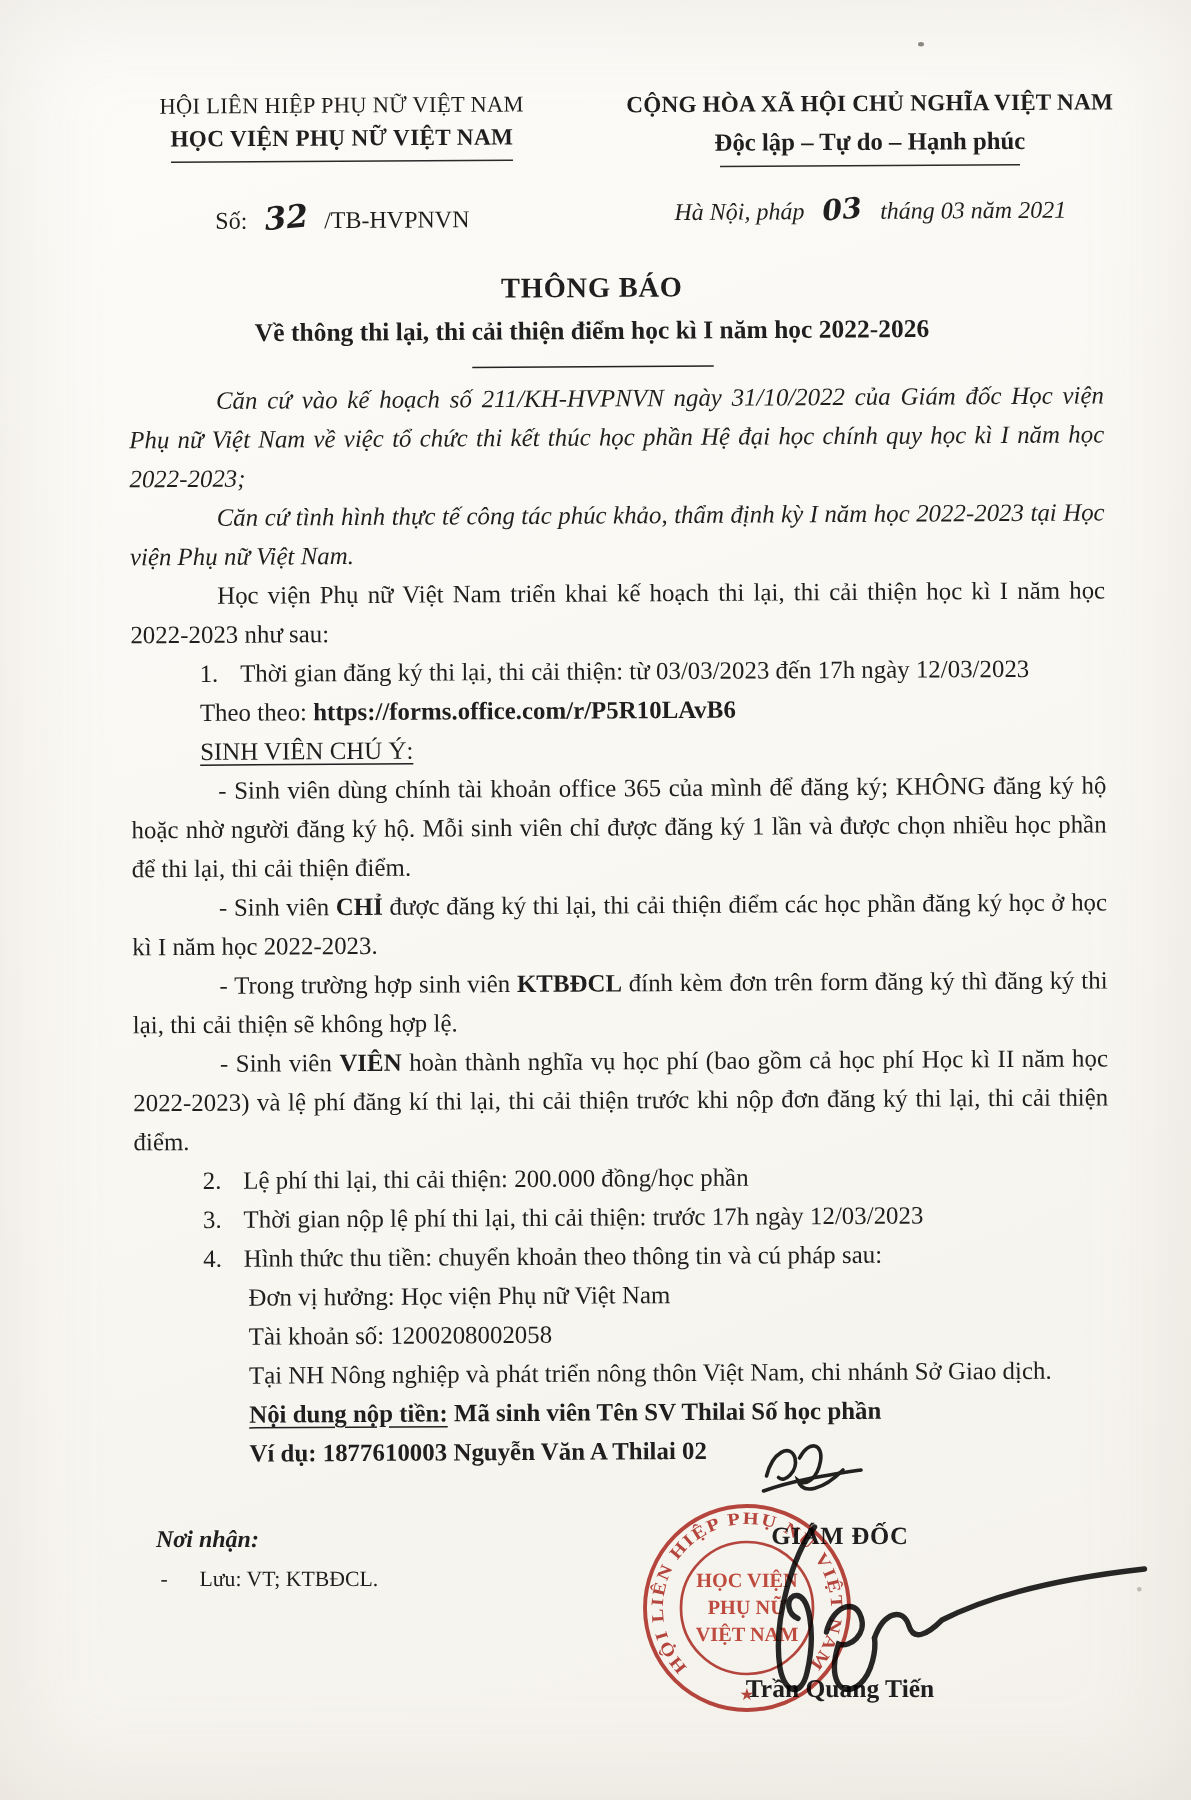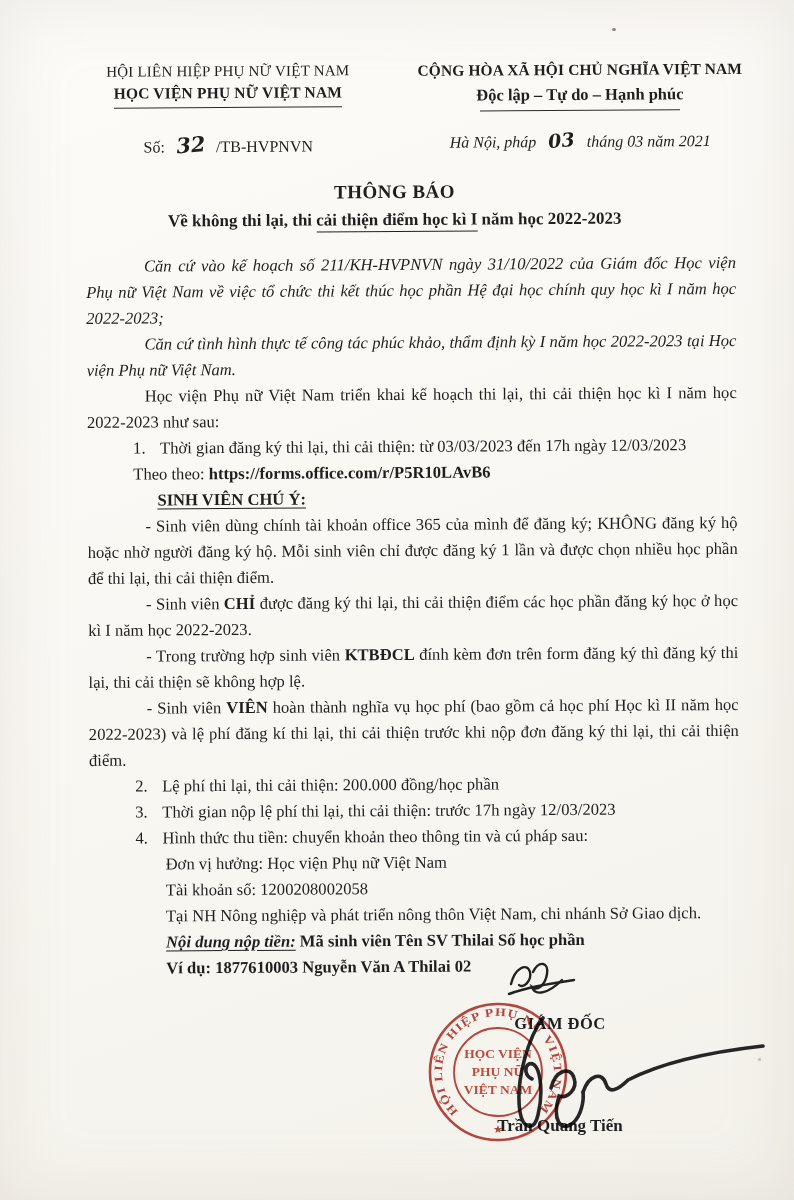--- a/index.html
+++ b/index.html
@@ -27,31 +27,31 @@
   .date-line{margin-top:20px;font-size:16px;font-style:italic;}
   .hand{
     display:inline-block;font-family:"DejaVu Serif",serif;font-style:italic;font-weight:bold;
     font-size:21px;transform:rotate(-5deg);margin:0 7px;line-height:1;
   }
   .hand-day{font-size:19px;margin:0 8px;}
   
   .title-block{text-align:center;margin-top:26px;}
   .doc-title{font-size:19px;font-weight:bold;letter-spacing:.5px;}
   .doc-subtitle{font-size:17px;font-weight:bold;margin-top:7px;}
-  .part-underline{border-bottom:1.8px solid #222;padding-bottom:2px;}
+  .part-underline{border-bottom:1.8px solid #222;padding-bottom:14px;}
   
   .body-text{margin:22px 56px 0 88px;font-size:16.6px;line-height:26px;text-align:justify;}
   .para{margin:0;text-indent:58px;}
   .italic{font-style:italic;}
   .list-line{margin:0;padding-left:46px;text-indent:0;text-align:left;}
   .num{display:inline-block;width:27px;}
   .sub-line{margin:0;padding-left:76px;text-align:left;}
-  .notice{font-weight:bold;text-decoration:underline;text-underline-offset:3px;margin-left:24px;}
+  .notice{font-weight:normal;text-decoration:underline;text-underline-offset:3px;}
   .bold{font-weight:bold;}
-  .lbl-underline{font-weight:bold;text-decoration:underline;text-underline-offset:3px;font-style:italic;}
+  .lbl-underline{font-weight:bold;text-decoration:underline;text-underline-offset:3px;}
   
   .recipients{position:absolute;left:104px;top:1018px;font-size:16px;}
   .recipients .r-label{font-weight:bold;font-style:italic;}
   .recipients .r-item{font-size:14.5px;margin-top:9px;}
   .recipients .dash{display:inline-block;width:26px;padding-left:3px;}
   .signer-title{position:absolute;left:455px;top:1014px;width:210px;text-align:center;
     font-size:16.5px;font-weight:bold;letter-spacing:.5px;}
   .signer-name{position:absolute;left:448px;top:1116px;width:224px;text-align:center;
     font-size:17px;font-weight:bold;}
   .stamp{position:absolute;left:423px;top:997px;width:150px;height:150px;
@@ -89,21 +89,21 @@
           <span>Hà Nội, pháp</span>
           <span class="hand hand-day">03</span>
           <span>tháng 03 năm 2021</span>
         </div>
       </div>
     </div>
 
     <div class="title-block">
       <div class="doc-title">THÔNG BÁO</div>
       <div class="doc-subtitle">
-        <span>Về không thi lại, thi </span><span class="part-underline">cải thiện điểm học kì I</span><span> năm học 2022-2023</span>
+        <span>Về thông thi lại, thi </span><span class="part-underline">cải thiện điểm học kì I</span><span> năm học 2022-2026</span>
       </div>
     </div>
 
     <div class="body-text">
       <p class="para italic">Căn cứ vào kế hoạch số 211/KH-HVPNVN ngày 31/10/2022 của Giám đốc Học viện Phụ nữ Việt Nam về việc tổ chức thi kết thúc học phần Hệ đại học chính quy học kì I năm học 2022-2023;</p>
       <p class="para italic">Căn cứ tình hình thực tế công tác phúc khảo, thẩm định kỳ I năm học 2022-2023 tại Học viện Phụ nữ Việt Nam.</p>
       <p class="para">Học viện Phụ nữ Việt Nam triển khai kế hoạch thi lại, thi cải thiện học kì I năm học 2022-2023 như sau:</p>
 
       <div class="list-line">
         <span class="num">1.</span><span>Thời gian đăng ký thi lại, thi cải thiện: từ 03/03/2023 đến 17h ngày 12/03/2023</span>
@@ -133,20 +133,26 @@
       <div class="sub-line">Đơn vị hưởng: Học viện Phụ nữ Việt Nam</div>
       <div class="sub-line">Tài khoản số: 1200208002058</div>
       <div class="sub-line">Tại NH Nông nghiệp và phát triển nông thôn Việt Nam, chi nhánh Sở Giao dịch.</div>
       <div class="sub-line">
         <span class="lbl-underline">Nội dung nộp tiền:</span><span class="bold"> Mã sinh viên Tên SV Thilai Số học phần</span>
       </div>
       <div class="sub-line bold">Ví dụ: 1877610003 Nguyễn Văn A Thilai 02</div>
     </div>
   </div>
 
+  <div class="recipients">
+    <div class="r-label">Nơi nhận:</div>
+    <div class="r-item">
+      <span class="dash">-</span><span>Lưu: VT; KTBĐCL.</span>
+    </div>
+  </div>
 
   <div class="signer-title">GIÁM ĐỐC</div>
   <div class="signer-name">Trần Quang Tiến</div>
 
   <svg class="stamp" viewBox="0 0 150 150">
     <circle cx="75" cy="75" r="68" fill="none" stroke="#b5342c" stroke-width="2.6"></circle>
     <circle cx="75" cy="75" r="44" fill="none" stroke="#b5342c" stroke-width="1.8"></circle>
     <defs>
       <path id="ringPath" d="M 35.4 114.6 A 56 56 0 1 1 114.6 114.6" fill="none"></path>
     </defs>

